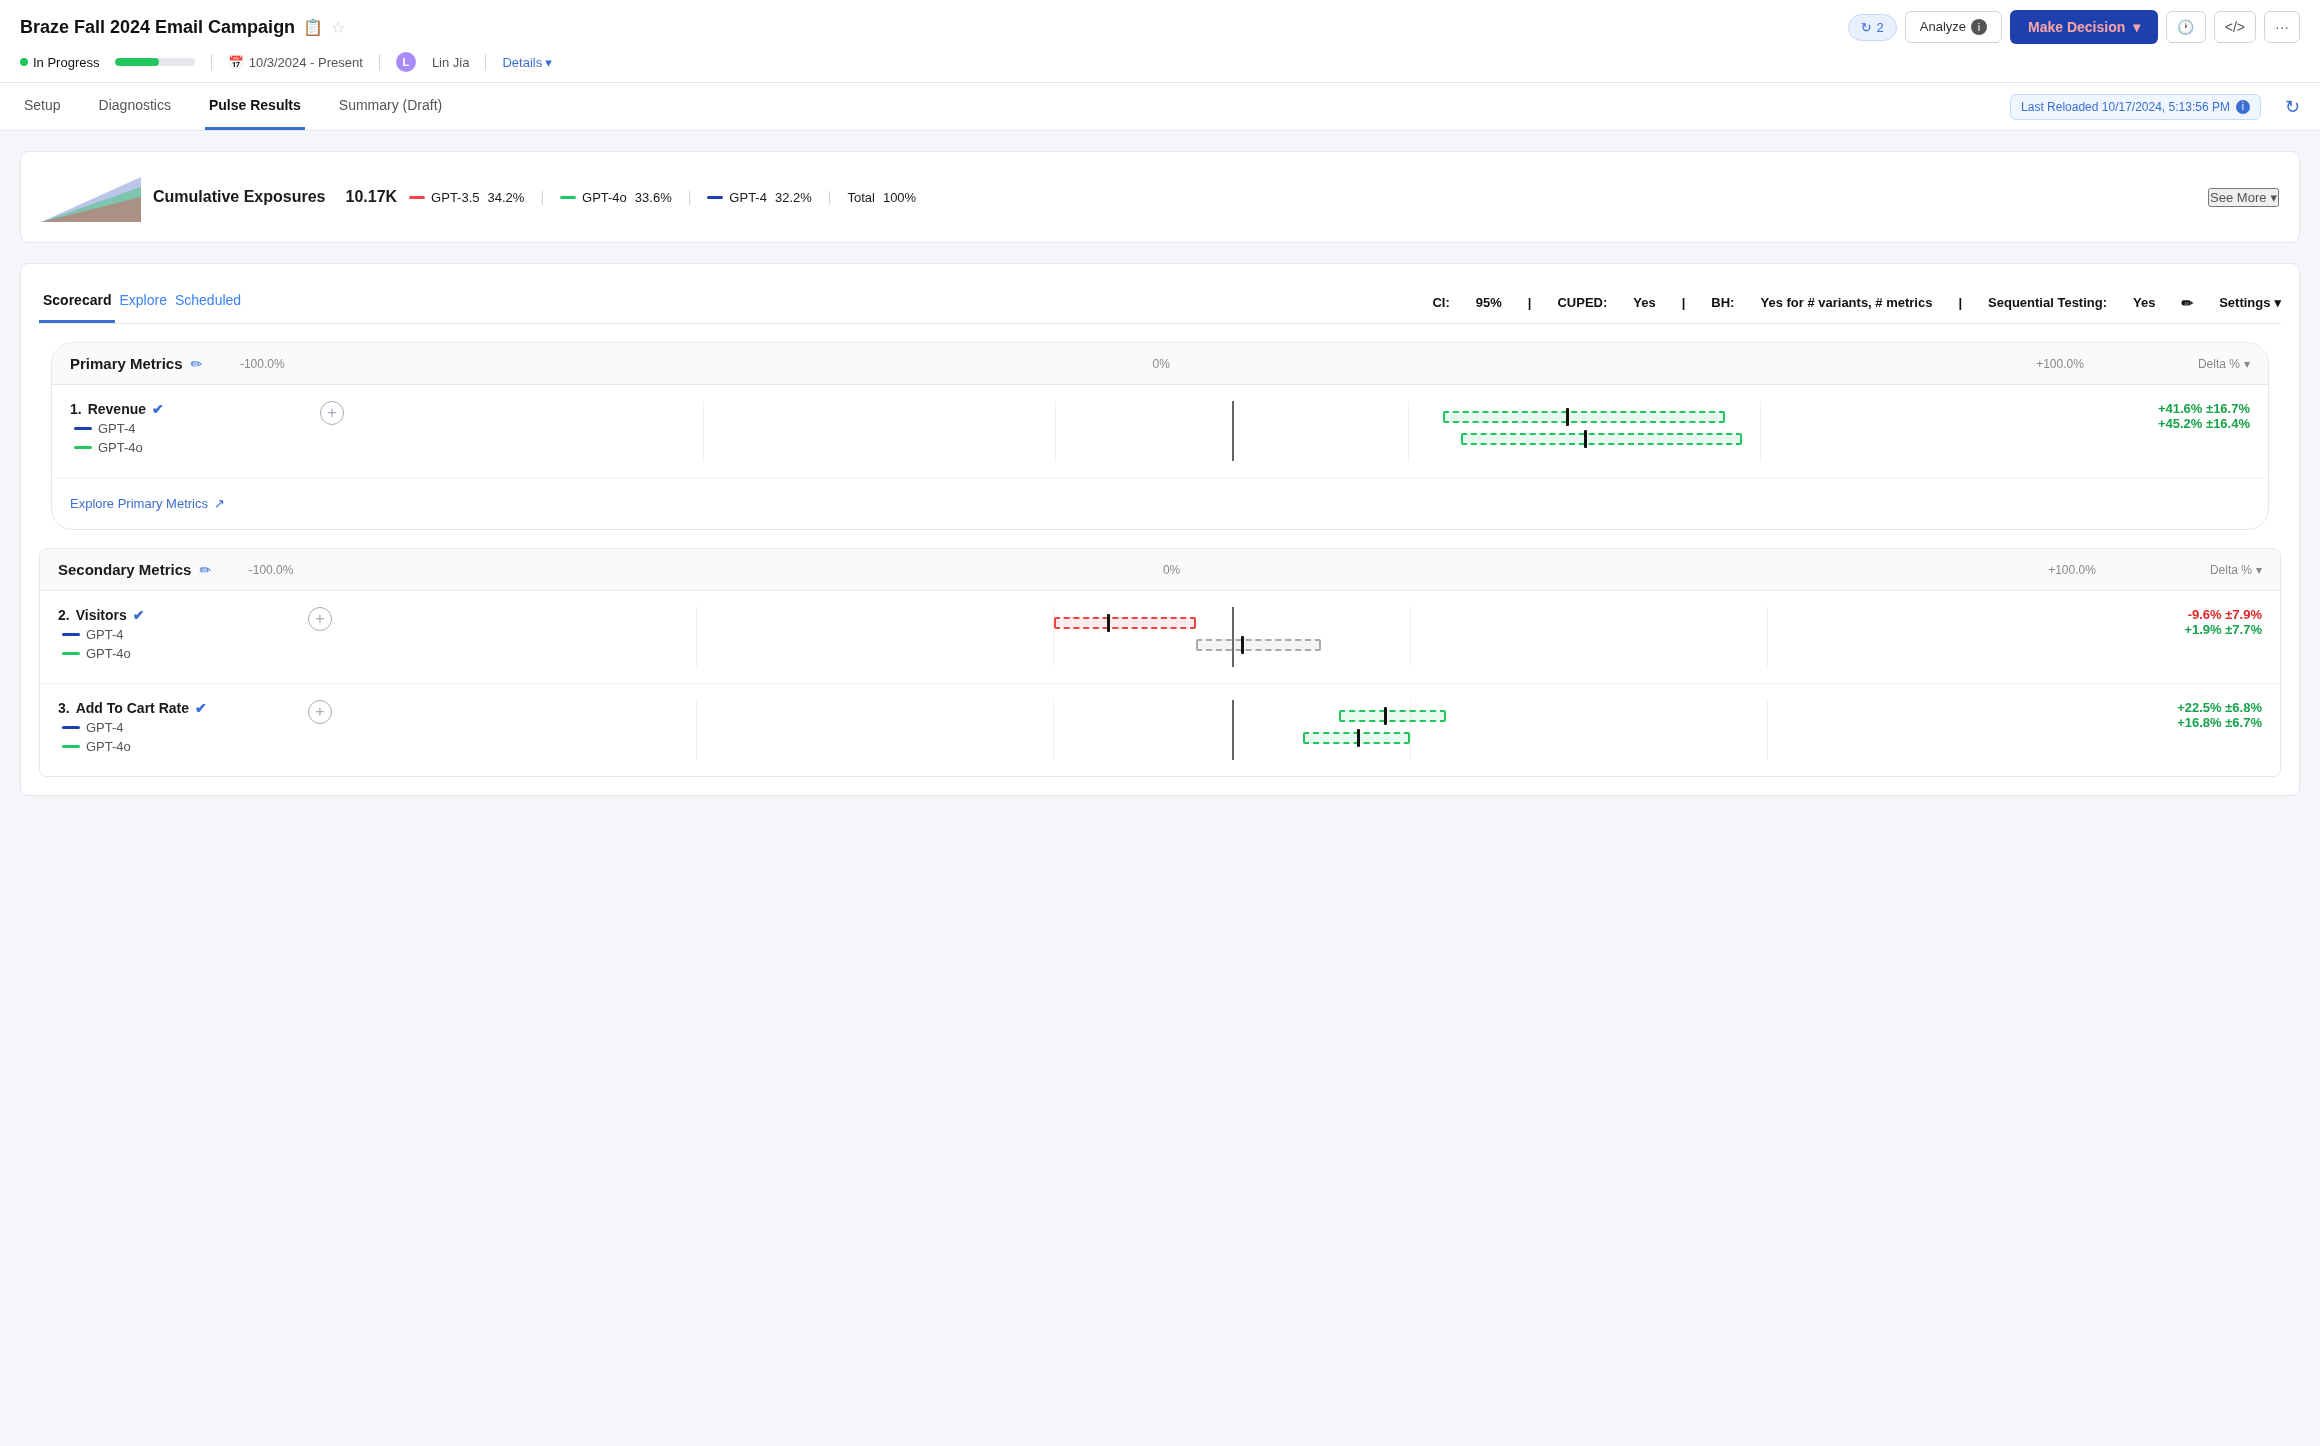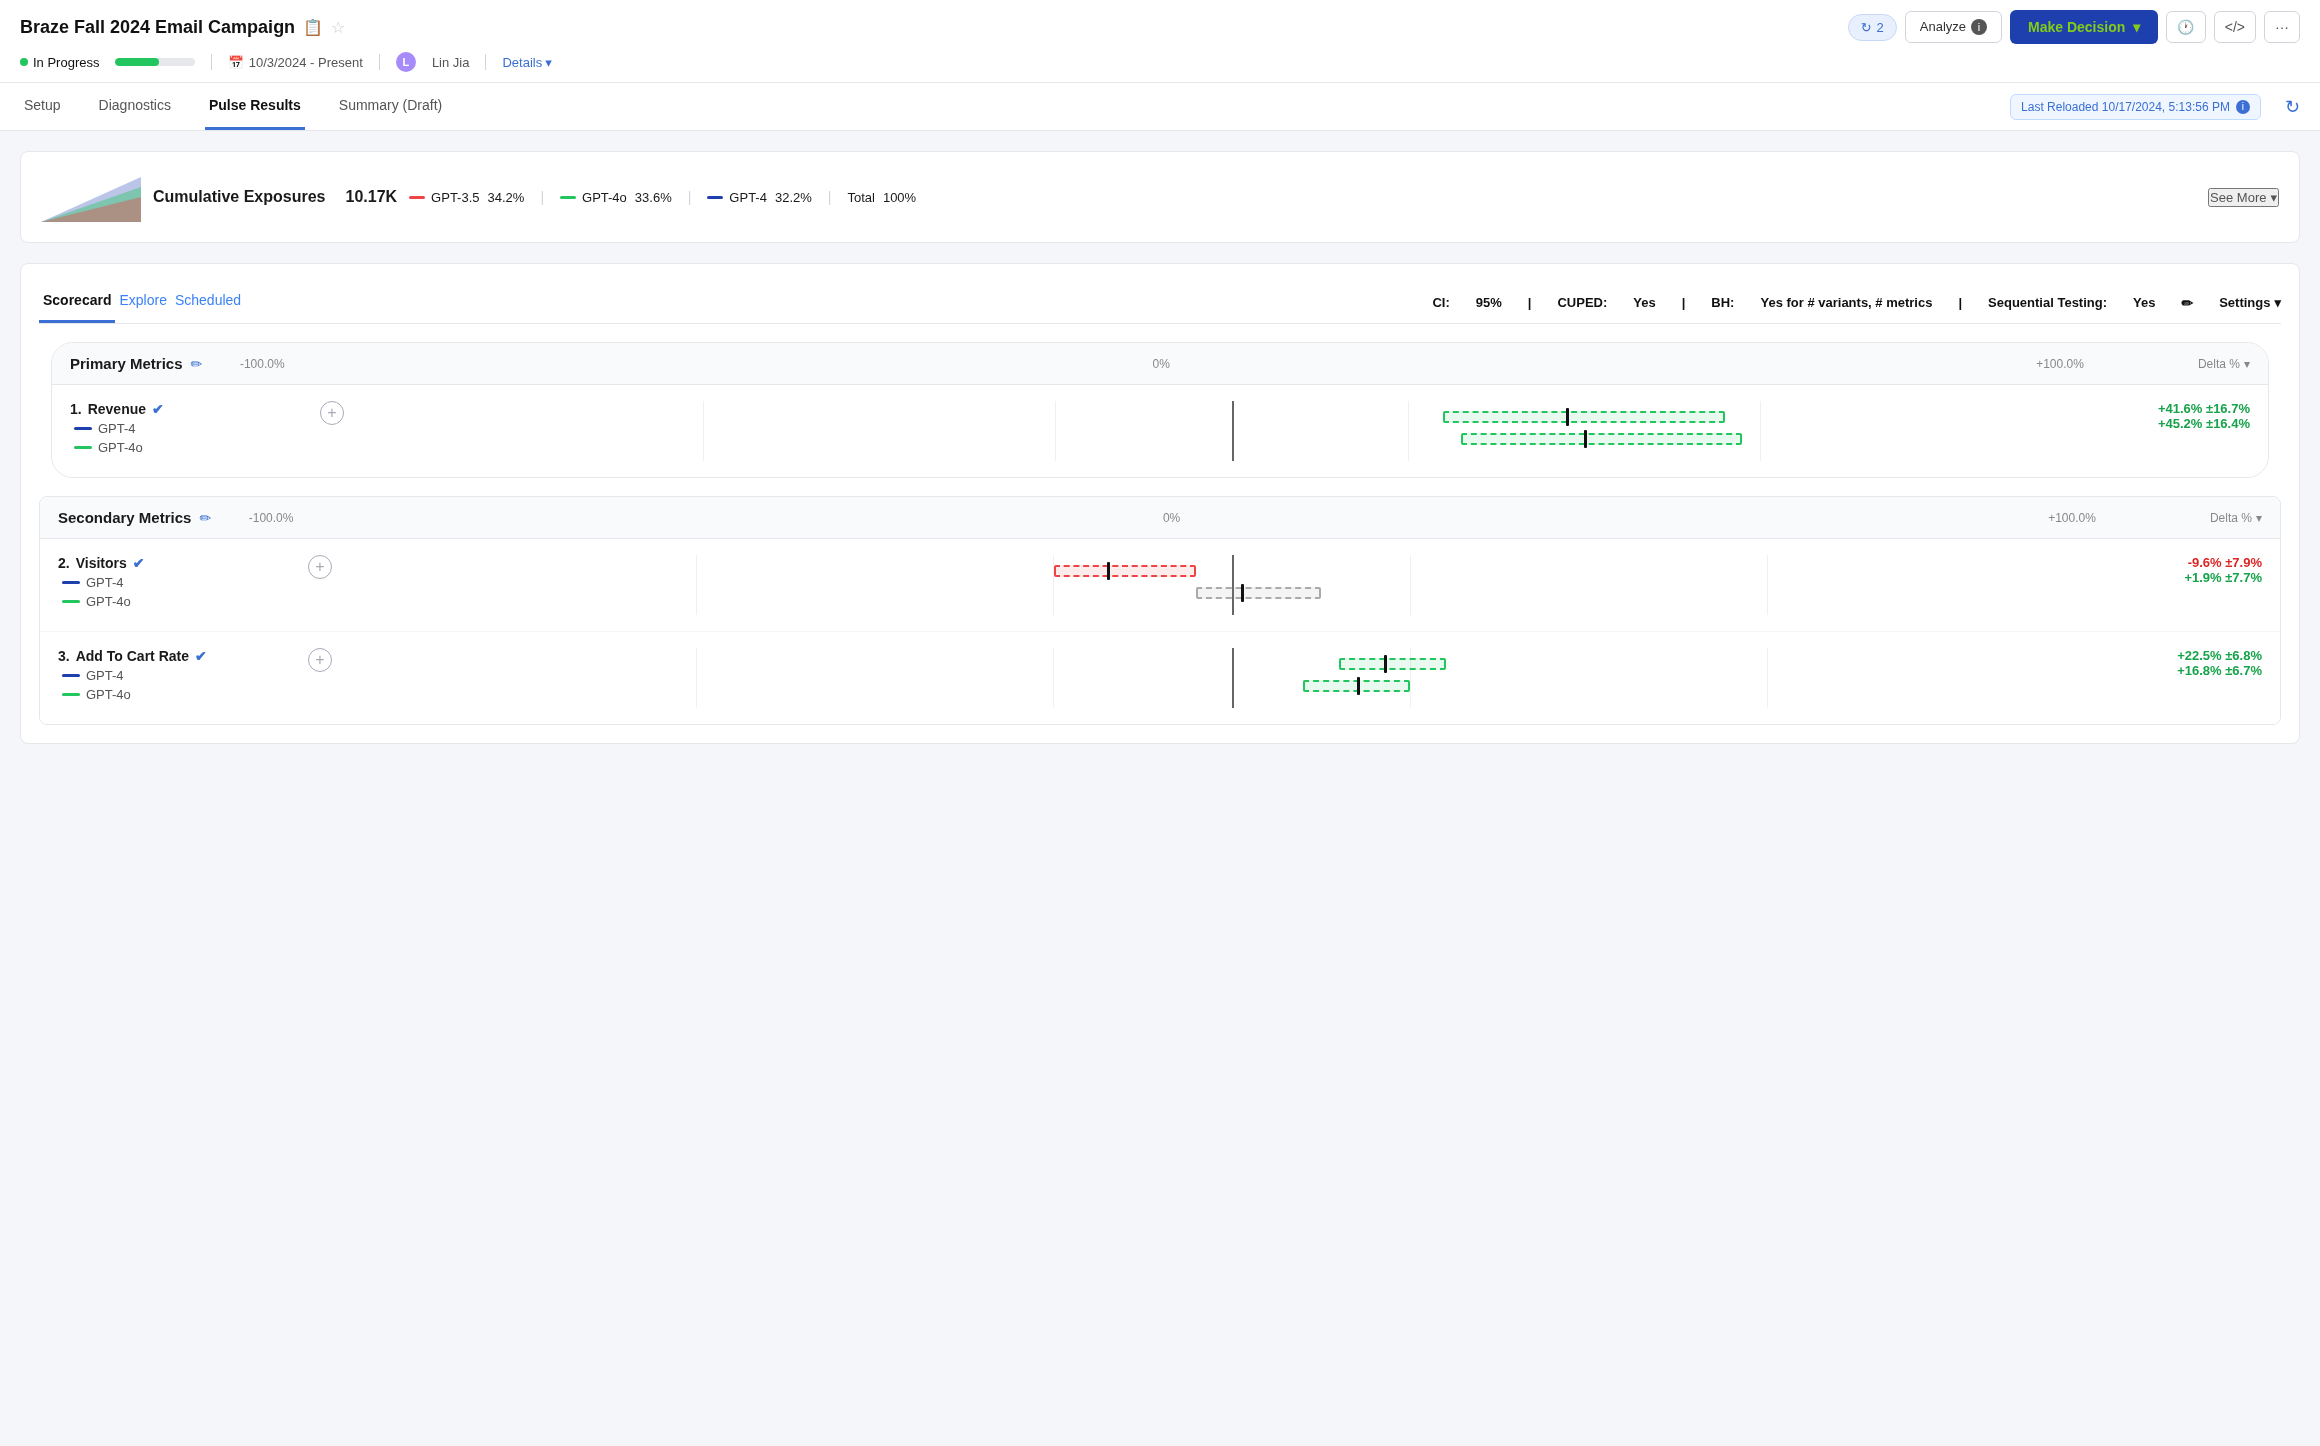--- a/index.html
+++ b/index.html
@@ -16,21 +16,21 @@
     .progress-bar-wrap { width: 80px; height: 8px; background: #e5e7eb; border-radius: 4px; overflow: hidden; }
     .progress-bar-fill { height: 100%; background: #22c55e; border-radius: 4px; width: 55%; }
     .divider-v { width: 1px; height: 16px; background: #d1d5db; }
     .date-range { display: flex; align-items: center; gap: 4px; color: #555; }
     .date-icon { color: #5b8dd9; font-size: 13px; }
     .user-avatar { width: 20px; height: 20px; border-radius: 50%; background: #a78bfa; color: #fff; font-size: 11px; display: flex; align-items: center; justify-content: center; font-weight: 600; }
     .details-link { color: #3b6fd4; font-weight: 500; display: flex; align-items: center; gap: 3px; cursor: pointer; }
     .top-actions { display: flex; align-items: center; gap: 8px; margin-left: auto; }
     .badge-btn { background: #e8f0fe; border: 1px solid #c7d7f8; border-radius: 20px; padding: 5px 12px; font-size: 13px; color: #3b6fd4; display: flex; align-items: center; gap: 5px; cursor: pointer; }
     .analyze-btn { background: #fff; border: 1px solid #d1d5db; border-radius: 6px; padding: 7px 14px; font-size: 13px; color: #333; display: flex; align-items: flex-start; gap: 5px; cursor: pointer; }
-    .make-decision-btn { background: #1e40af; border: none; border-radius: 6px; padding: 9px 18px; font-size: 14px; font-weight: 600; color: #84cc16; display: flex; align-items: center; gap: 8px; cursor: pointer; }
+    .make-decision-btn { background: #1e40af; border: none; border-radius: 6px; padding: 9px 18px; font-size: 14px; font-weight: 600; color: #fca5a5; display: flex; align-items: center; gap: 8px; cursor: pointer; }
     .icon-btn { background: #fff; border: 1px solid #d1d5db; border-radius: 6px; padding: 7px 10px; cursor: pointer; color: #555; font-size: 14px; }
 
     .nav-tabs { background: #fff; border-bottom: 1px solid #e5e7eb; padding: 0 20px; display: flex; align-items: center; gap: 30px; }
     .nav-tab { padding: 14px 4px; font-size: 14px; color: #555; cursor: pointer; border-bottom: 3px solid transparent; }
     .nav-tab.active { color: #111; font-weight: 700; border-bottom-color: #3b6fd4; }
     .nav-right { margin-left: auto; display: flex; align-items: center; gap: 24px; }
     .reload-badge { background: #eff6ff; border: 1px solid #bfdbfe; border-radius: 6px; padding: 5px 10px; font-size: 12px; color: #3b6fd4; display: flex; align-items: center; gap: 6px; }
     .refresh-btn { color: #3b6fd4; font-size: 18px; cursor: pointer; }
 
     .main { padding: 20px; }
@@ -272,20 +272,26 @@
             <div style="position:absolute;top:29px;left:70%;width:3px;height:18px;background:#111;border-radius:1px;"></div>
           </div>
 
           <div class="delta-col">
             <div class="delta-positive">+41.6% ±16.7%</div>
             <div class="delta-positive">+45.2% ±16.4%</div>
           </div>
         </div>
       </div>
 
+      <div class="explore-section">
+        <div class="explore-link">
+          <span>Explore Primary Metrics</span>
+          <span>↗</span>
+        </div>
+      </div>
     </div>
 
     <div class="metrics-section" style="margin:18px 0 18px;">
       <div class="metrics-header">
         <span class="metrics-title">Secondary Metrics</span>
         <span class="edit-icon" style="margin-left:8px;">✏</span>
         <div style="flex:1; display:flex; align-items:center; margin-left:20px;">
           <span style="width:80px; text-align:center; font-size:12px; color:#888;">-100.0%</span>
           <div style="flex:1;"></div>
           <span style="width:80px; text-align:center; font-size:12px; color:#888;">0%</span>

